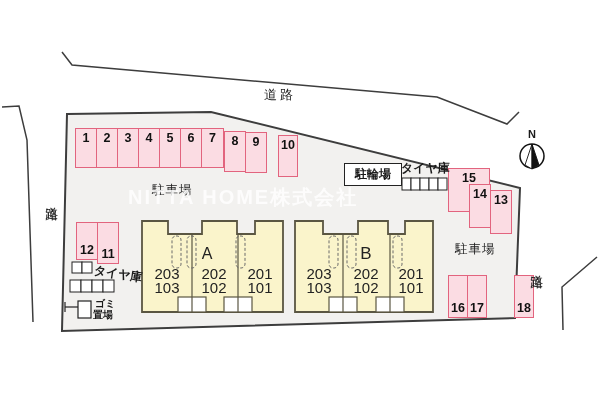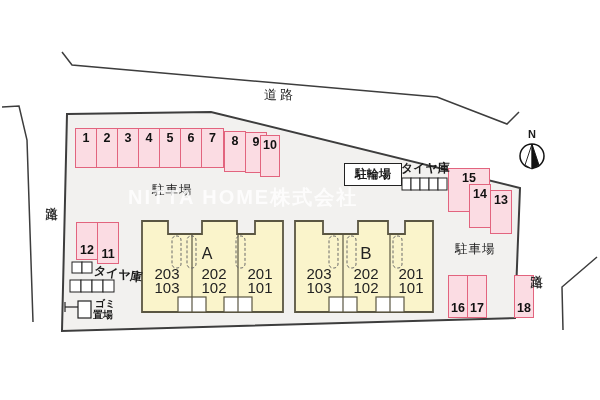--- a/index.html
+++ b/index.html
@@ -119,21 +119,21 @@
     </div>
   <div class="stall num-top" style="left:201px;top:128px;width:23px;height:40px">
       <span>7</span>
     </div>
   <div class="stall num-top" style="left:224px;top:131px;width:22px;height:41px">
       <span>8</span>
     </div>
   <div class="stall num-top" style="left:245px;top:132px;width:22px;height:41px">
       <span>9</span>
     </div>
-  <div class="stall num-top" style="left:260px;top:135px;width:20px;height:42px">
+  <div class="stall num-top" style="left:278px;top:135px;width:20px;height:42px">
       <span>10</span>
     </div>
 
   <div class="stall num-bottom" style="left:76px;top:222px;width:22px;height:38px">
       <span>12</span>
     </div>
   <div class="stall num-bottom" style="left:97px;top:222px;width:22px;height:42px">
       <span>11</span>
     </div>
 

